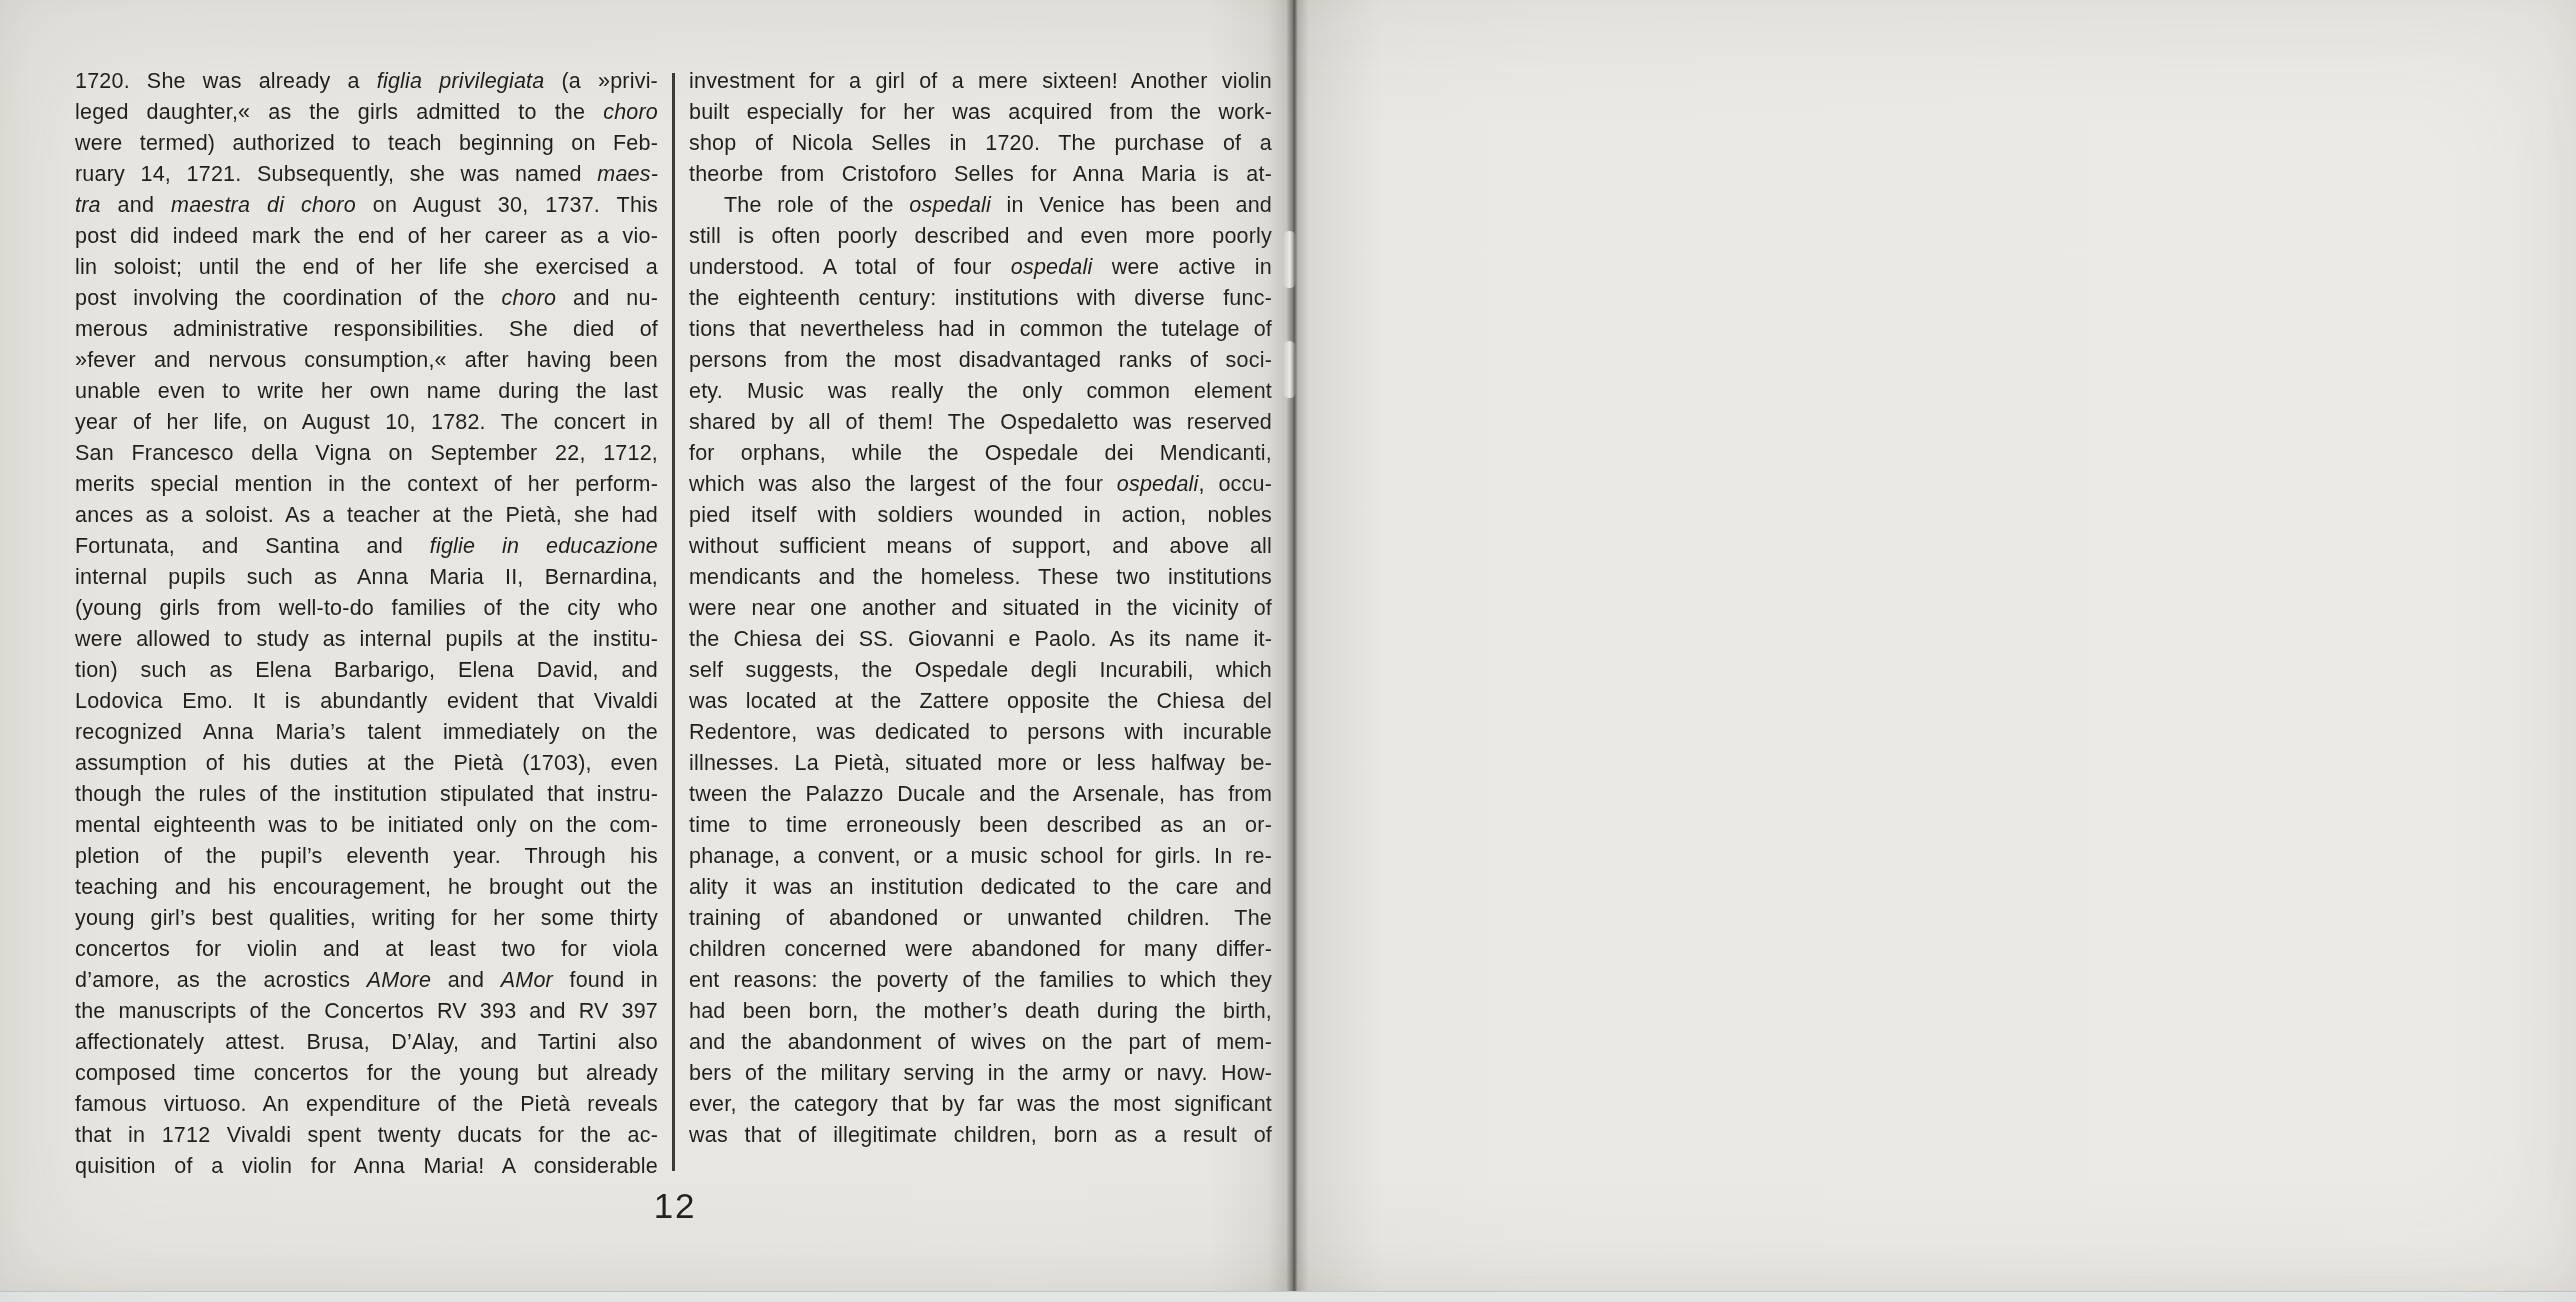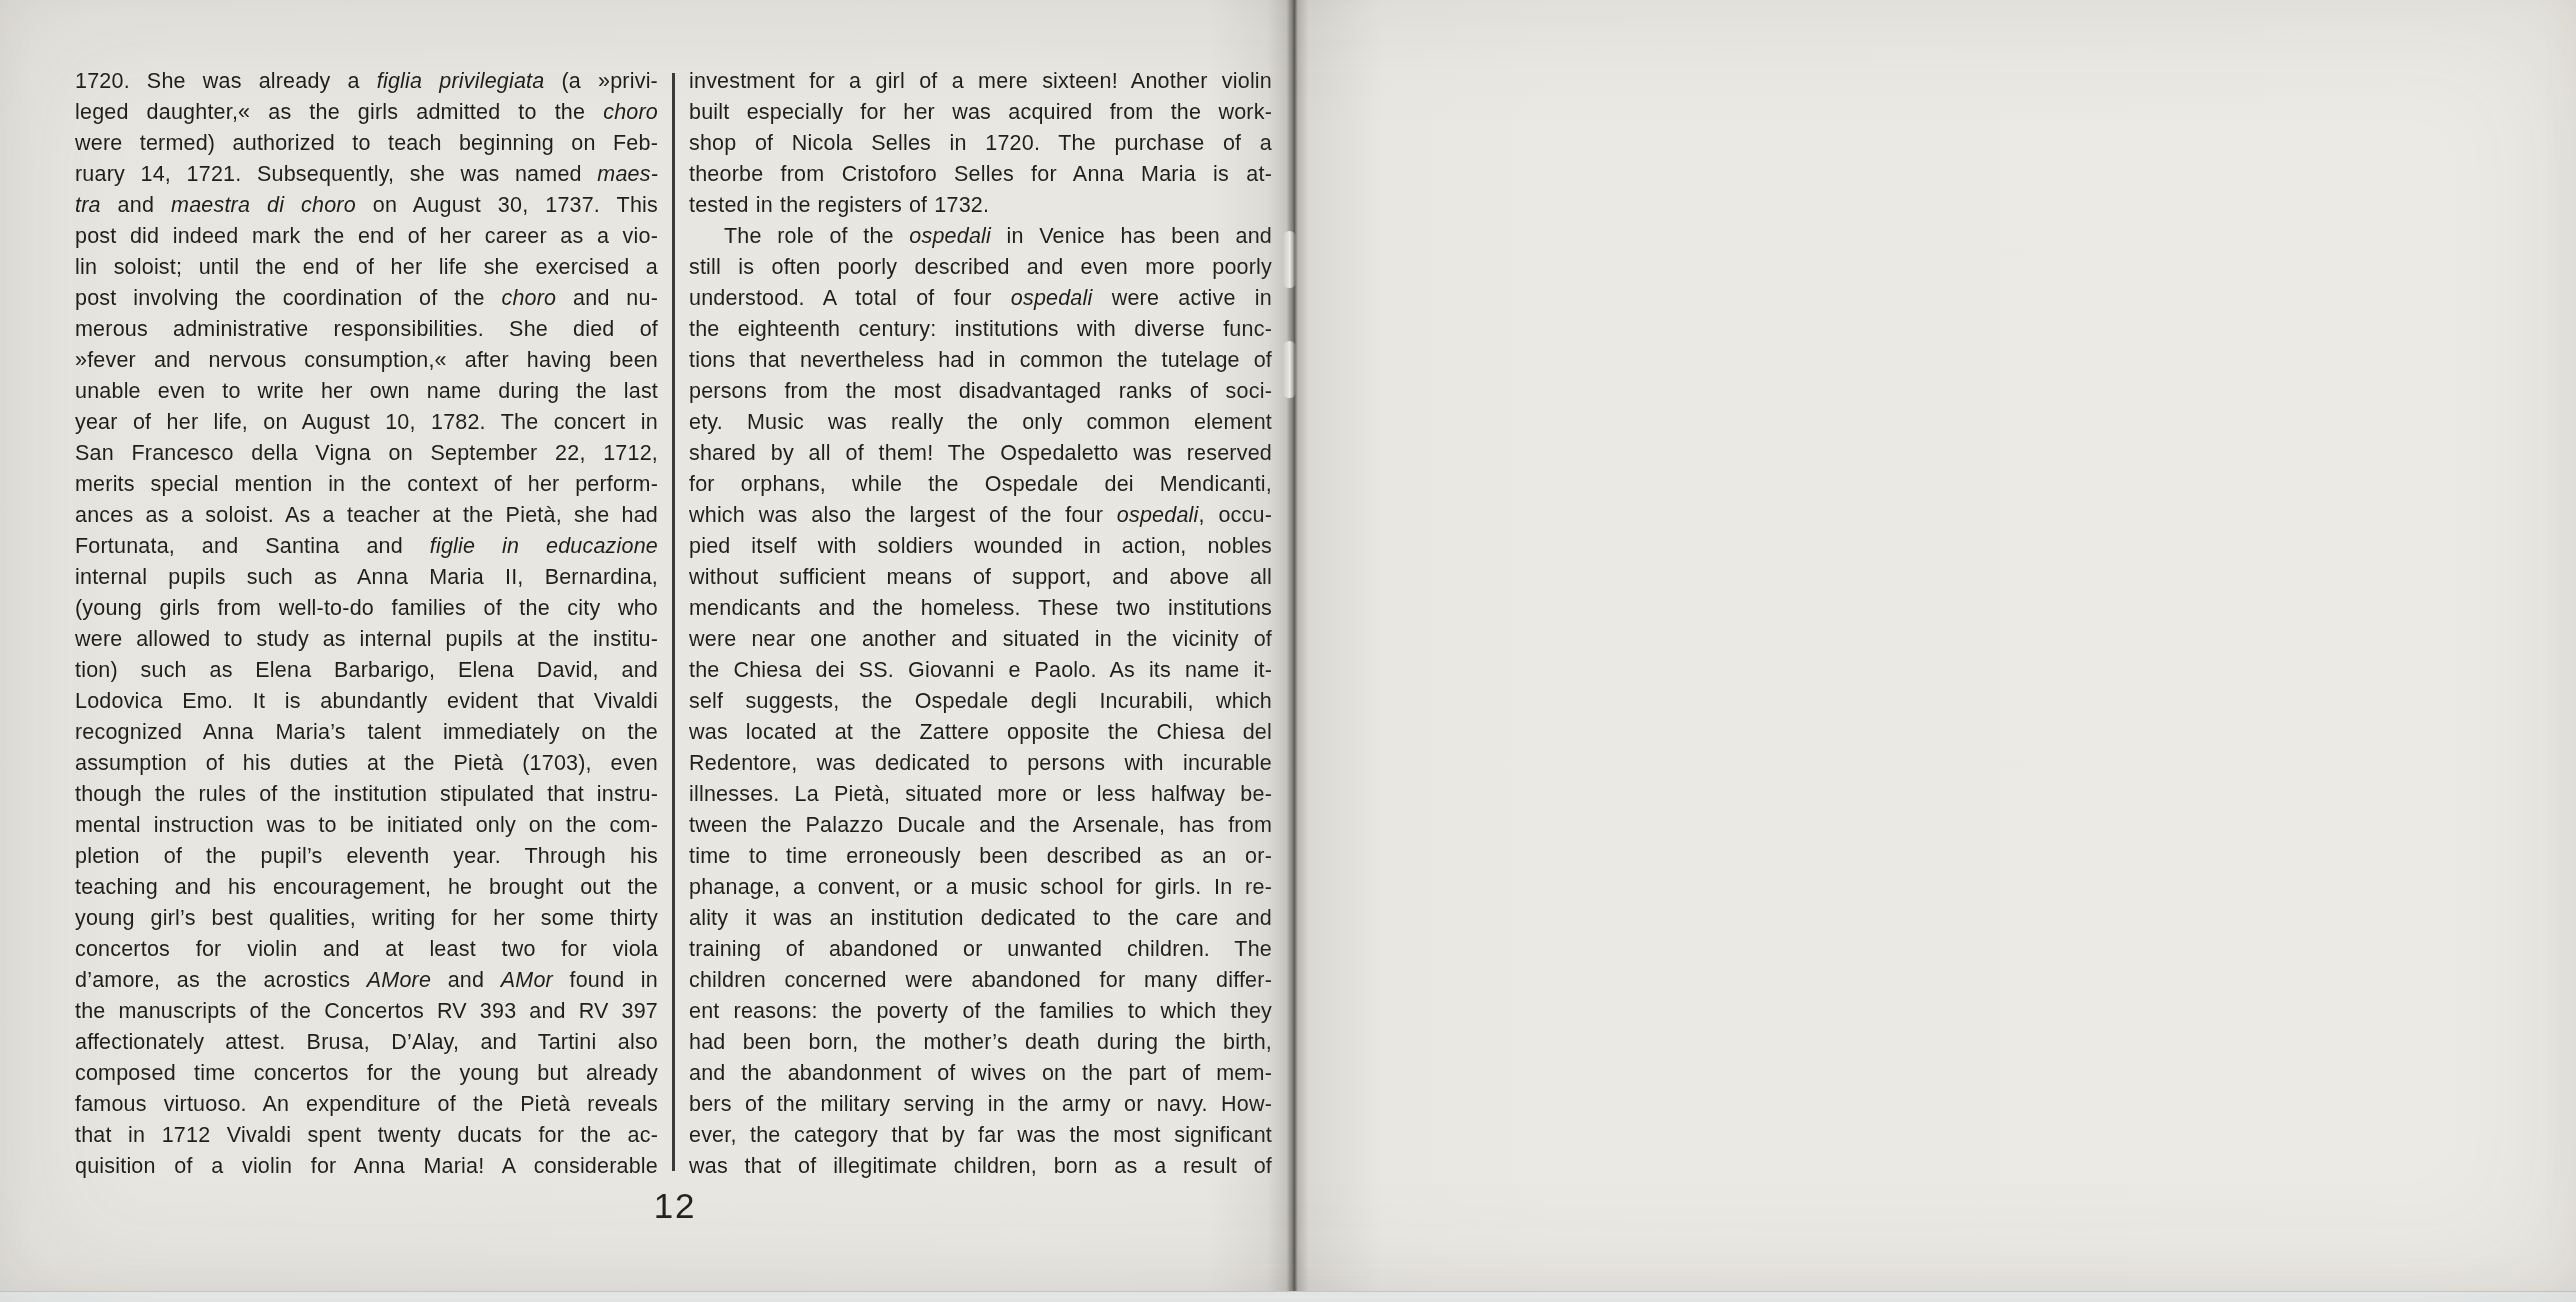--- a/index.html
+++ b/index.html
@@ -107,40 +107,39 @@
         <div class="line">ances as a soloist. As a teacher at the Pietà, she had</div>
         <div class="line">Fortunata, and Santina and <i>figlie in educazione</i></div>
         <div class="line">internal pupils such as Anna Maria II, Bernardina,</div>
         <div class="line">(young girls from well-to-do families of the city who</div>
         <div class="line">were allowed to study as internal pupils at the institu-</div>
         <div class="line">tion) such as Elena Barbarigo, Elena David, and</div>
         <div class="line">Lodovica Emo. It is abundantly evident that Vivaldi</div>
         <div class="line">recognized Anna Maria’s talent immediately on the</div>
         <div class="line">assumption of his duties at the Pietà (1703), even</div>
         <div class="line">though the rules of the institution stipulated that instru-</div>
-        <div class="line">mental instruction was to be initiated only on the com-</div>
+        <div class="line">mental eighteenth was to be initiated only on the com-</div>
         <div class="line">pletion of the pupil’s eleventh year. Through his</div>
         <div class="line">teaching and his encouragement, he brought out the</div>
         <div class="line">young girl’s best qualities, writing for her some thirty</div>
         <div class="line">concertos for violin and at least two for viola</div>
         <div class="line">d’amore, as the acrostics <i>AMore</i> and <i>AMor</i> found in</div>
         <div class="line">the manuscripts of the Concertos RV 393 and RV 397</div>
         <div class="line">affectionately attest. Brusa, D’Alay, and Tartini also</div>
         <div class="line">composed time concertos for the young but already</div>
         <div class="line">famous virtuoso. An expenditure of the Pietà reveals</div>
         <div class="line">that in 1712 Vivaldi spent twenty ducats for the ac-</div>
         <div class="line">quisition of a violin for Anna Maria! A considerable</div>
       </div>
     <div class="divider divider-left"></div>
     <div class="column col-2-left">
         <div class="line">investment for a girl of a mere sixteen! Another violin</div>
         <div class="line">built especially for her was acquired from the work-</div>
         <div class="line">shop of Nicola Selles in 1720. The purchase of a</div>
         <div class="line">theorbe from Cristoforo Selles for Anna Maria is at-</div>
-        <div class="line ragged">tested in the registers of 1732.</div>
         <div class="line indent">The role of the <i>ospedali</i> in Venice has been and</div>
         <div class="line">still is often poorly described and even more poorly</div>
         <div class="line">understood. A total of four <i>ospedali</i> were active in</div>
         <div class="line">the eighteenth century: institutions with diverse func-</div>
         <div class="line">tions that nevertheless had in common the tutelage of</div>
         <div class="line">persons from the most disadvantaged ranks of soci-</div>
         <div class="line">ety. Music was really the only common element</div>
         <div class="line">shared by all of them! The Ospedaletto was reserved</div>
         <div class="line">for orphans, while the Ospedale dei Mendicanti,</div>
         <div class="line">which was also the largest of the four <i>ospedali</i>, occu-</div>

